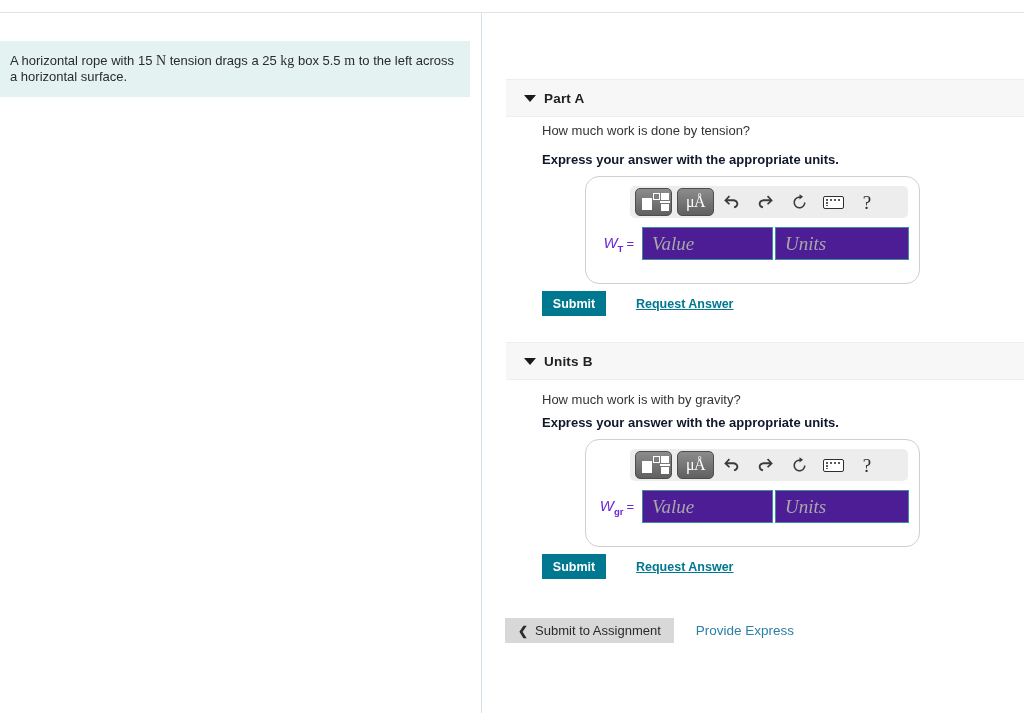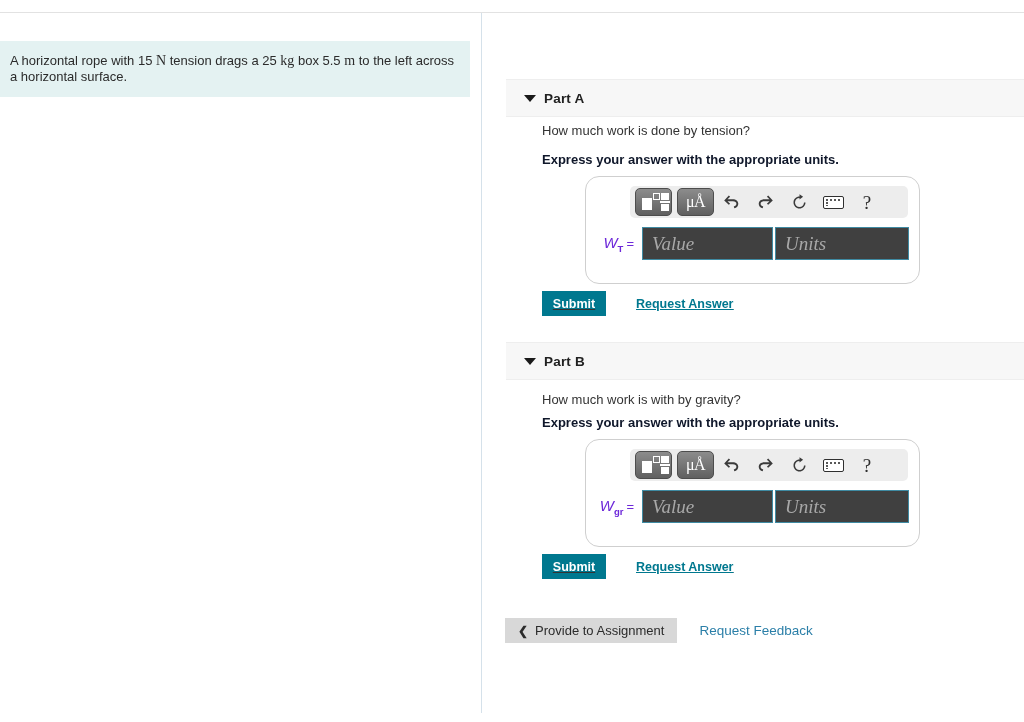--- a/index.html
+++ b/index.html
@@ -250,41 +250,40 @@
     font-weight: bold;
   }
   .var-label .eq {
     font-style: normal;
     font-size: 13px;
     margin-left: 3px;
   }
   .field {
     height: 33px;
     border: 1px solid #3f8ba3;
-    background: #404040;
+    background: #4c1d95;
     box-sizing: border-box;
     display: flex;
     align-items: center;
     padding-left: 9px;
     font-family: "Liberation Serif", serif;
     font-size: 19px;
     font-style: italic;
     color: #a8a8a8;
     cursor: text;
   }
   .field-value { width: 131px; }
   .field-units { width: 134px; margin-left: 2px; align-items: center; }
 
   
   .submit-row {
     position: absolute;
     left: 60px;
     display: flex;
     align-items: center;
-    text-decoration: underline;
   }
   .submit-btn {
     width: 64px;
     height: 25px;
     background: #00788f;
     color: #ffffff;
     font-size: 12.5px;
     font-weight: bold;
     display: flex;
     align-items: center;
@@ -416,21 +415,21 @@
       </div>
 
       <div class="submit-row" style="top:278px;">
         <button class="submit-btn">Submit</button>
         <span class="request-link">Request Answer</span>
       </div>
     </div>
 
     <div class="part-header" style="top:329px;">
       <span class="caret"></span>
-      <span class="part-title">Part B</span>
+      <span class="part-title">Units B</span>
     </div>
 
     <div class="part-body">
       <div class="question" style="top:379px;">How much work is with by gravity?</div>
       <div class="instruction" style="top:402px;">Express your answer with the appropriate units.</div>
 
       <div class="answer-card" style="top:426px;">
         <div class="toolbar">
           <div class="tool-btn">
             <span class="tmpl-icon">
@@ -482,19 +481,19 @@
 
       <div class="submit-row" style="top:541px;">
         <button class="submit-btn">Submit</button>
         <span class="request-link">Request Answer</span>
       </div>
     </div>
 
     <div class="footer">
       <button class="return-btn">
         <span class="chev-left">❮</span>
-        <span>Provide to Assignment</span>
+        <span>Submit to Assignment</span>
       </button>
-      <span class="feedback-link">Request Feedback</span>
+      <span class="feedback-link">Provide Express</span>
     </div>
 
   </div>
 </div>
 
 </body></html>

